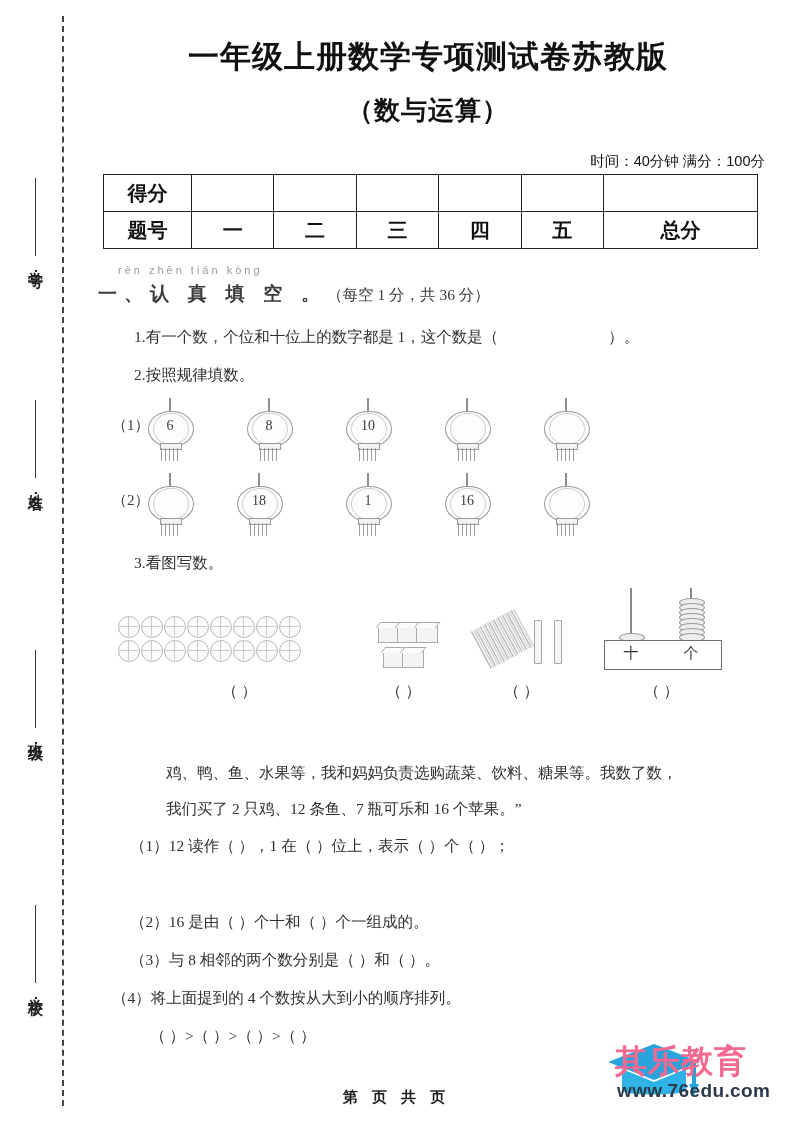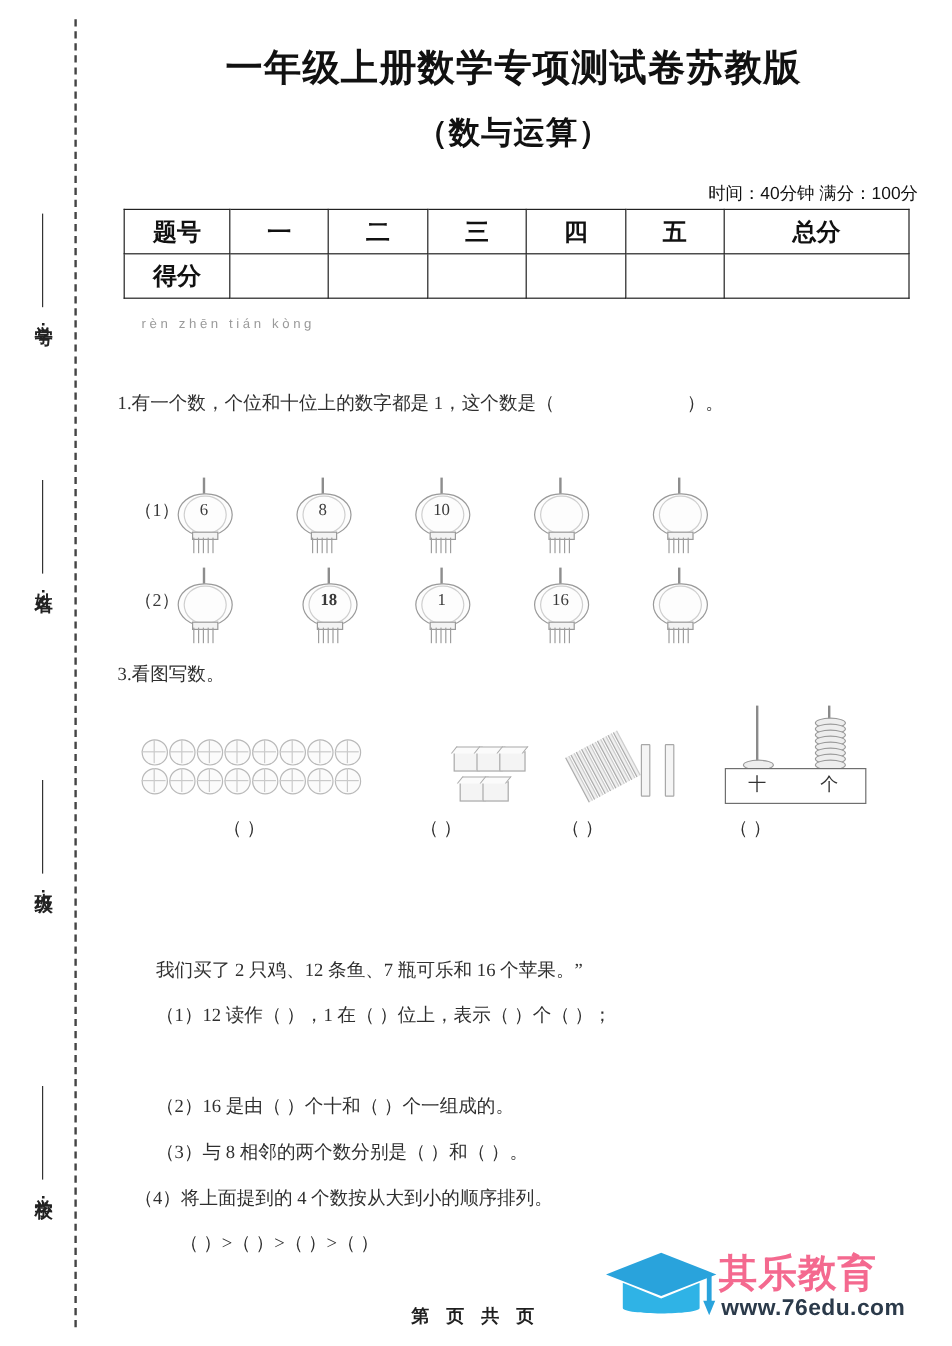--- a/index.html
+++ b/index.html
@@ -73,20 +73,21 @@
     font-family:"Liberation Serif","DejaVu Serif",serif;
   }
   .sec-head .big{font-size:19px;letter-spacing:7px;font-weight:bold;}
   .sec-head .small{font-size:15.5px;letter-spacing:0;}
 
   
   .q{
     position:absolute;font-size:15.5px;color:#2f2f2f;
     line-height:30px;white-space:nowrap;
     font-family:"Liberation Serif","DejaVu Serif",serif;
+    margin-left:36px;
   }
   .q .blank{display:inline-block;}
   .sub{position:absolute;font-size:15.5px;color:#2f2f2f;white-space:nowrap;}
 
   
   .lrow{position:absolute;height:70px;}
   .lrow .rlabel{
     position:absolute;left:0;top:18px;font-size:15px;color:#3a3a3a;
   }
   .lantern{position:absolute;width:56px;height:68px;}
@@ -159,21 +160,21 @@
   .abacus .bead{
     position:absolute;width:24px;height:7px;border:1.1px solid #9a9a9a;
     border-radius:50%;background:#ededed;
   }
   .abacus .zi{
     position:absolute;top:56px;font-size:15px;color:#333;width:40px;
     text-align:center;font-family:"Liberation Sans","DejaVu Sans",sans-serif;
   }
 
   
-  .wm{position:absolute;left:503px;top:1040px;width:270px;height:66px;}
+  .wm{position:absolute;left:519px;top:1040px;width:270px;height:66px;text-align:center;}
   .wm-text{
     position:absolute;left:96px;top:0px;font-size:32px;font-weight:bold;
     color:#f4698f;letter-spacing:1px;
     font-family:"Liberation Sans","DejaVu Sans",sans-serif;
   }
   .wm-url{
     position:absolute;left:98px;top:40px;font-size:19px;font-weight:bold;
     color:#2b3a4a;letter-spacing:0.4px;
     font-family:"Liberation Sans","DejaVu Sans",sans-serif;
   }
@@ -214,46 +215,52 @@
     </div>
   </div>
 
   <div class="title">一年级上册数学专项测试卷苏教版</div>
   <div class="subtitle">（数与运算）</div>
   <div class="timeline">时间：40分钟  满分：100分</div>
 
   <table class="score-table">
     <tbody>
         <tr>
+      <td class="hcell">得分</td>
+      <td></td>
+      <td></td>
+      <td></td>
+      <td></td>
+      <td></td>
+      <td></td>
+    </tr>
+    <tr>
       <td class="hcell">题号</td>
       <td>一</td>
       <td>二</td>
       <td>三</td>
       <td>四</td>
       <td>五</td>
       <td>总分</td>
     </tr>
-    <tr>
-      <td class="hcell">得分</td>
-      <td></td>
-      <td></td>
-      <td></td>
-      <td></td>
-      <td></td>
-      <td></td>
-    </tr>
   </tbody>
     </table>
 
   <div class="pinyin">rèn zhēn tián kòng</div>
+  <div class="sec-head">
+    <span class="big">一、</span><span class="big">认 真 填 空 。</span><span class="small">（每空 1 分，共 36 分）</span>
+  </div>
 
   <div class="q" style="left:98px;top:322px;">
     <span>1.</span><span>有一个数，个位和十位上的数字都是 1，这个数是（</span><span class="blank" style="width:110px;"></span><span>）。</span>
   </div>
 
+  <div class="q" style="left:98px;top:360px;">
+    <span>2.</span><span>按照规律填数。</span>
+  </div>
 
   <div class="lrow" style="left:112px;top:398px;width:520px;">
     <div class="rlabel">（1）</div>
 
     <div class="lantern" style="left:30px;">
       <div class="string"></div>
       <div class="body"></div>
       <div class="rib"></div>
       <div class="num">6</div>
       <div class="cap"></div>
@@ -338,21 +345,21 @@
       <div class="cap"></div>
       <div class="tassel">
         <i style="left:0;"></i>
           <i style="left:4px;"></i>
           <i style="left:8px;"></i>
           <i style="left:12px;"></i>
           <i style="left:16px;"></i>
       </div>
     </div>
 
-    <div class="lantern" style="left:134px;font-weight:bold;">
+    <div class="lantern" style="left:119px;">
       <div class="string"></div>
       <div class="body"></div>
       <div class="rib"></div>
       <div class="num">18</div>
       <div class="cap"></div>
       <div class="tassel">
         <i style="left:0;"></i>
           <i style="left:4px;"></i>
           <i style="left:8px;"></i>
           <i style="left:12px;"></i>
@@ -468,20 +475,21 @@
     <div class="bead" style="left:75px;top:30px;"></div>
     <div class="bead" style="left:75px;top:35px;"></div>
     <div class="bead" style="left:75px;top:40px;"></div>
     <div class="bead" style="left:75px;top:45px;"></div>
     <div class="frame"></div>
     <div class="zi" style="left:7px;">十</div>
     <div class="zi" style="left:67px;">个</div>
   </div>
   <div class="q" style="left:608px;top:676px;">（          ）</div>
 
+  <div class="q" style="left:130px;top:758px;">鸡、鸭、鱼、水果等，我和妈妈负责选购蔬菜、饮料、糖果等。我数了数，</div>
   <div class="q" style="left:130px;top:794px;">我们买了 2 只鸡、12 条鱼、7 瓶可乐和 16 个苹果。”</div>
 
   <div class="sub" style="left:130px;top:836px;">（1）12 读作（                ），1 在（                ）位上，表示（                ）个（                ）；</div>
   <div class="sub" style="left:130px;top:912px;">（2）16 是由（                ）个十和（                ）个一组成的。</div>
   <div class="sub" style="left:130px;top:950px;">（3）与 8 相邻的两个数分别是（                ）和（                ）。</div>
   <div class="sub" style="left:112px;top:988px;">（4）将上面提到的 4 个数按从大到小的顺序排列。</div>
   <div class="sub" style="left:150px;top:1026px;">（          ）&gt;（          ）&gt;（          ）&gt;（          ）</div>
 
   <div class="wm">
     <svg width="96" height="62" viewBox="0 0 96 62">

